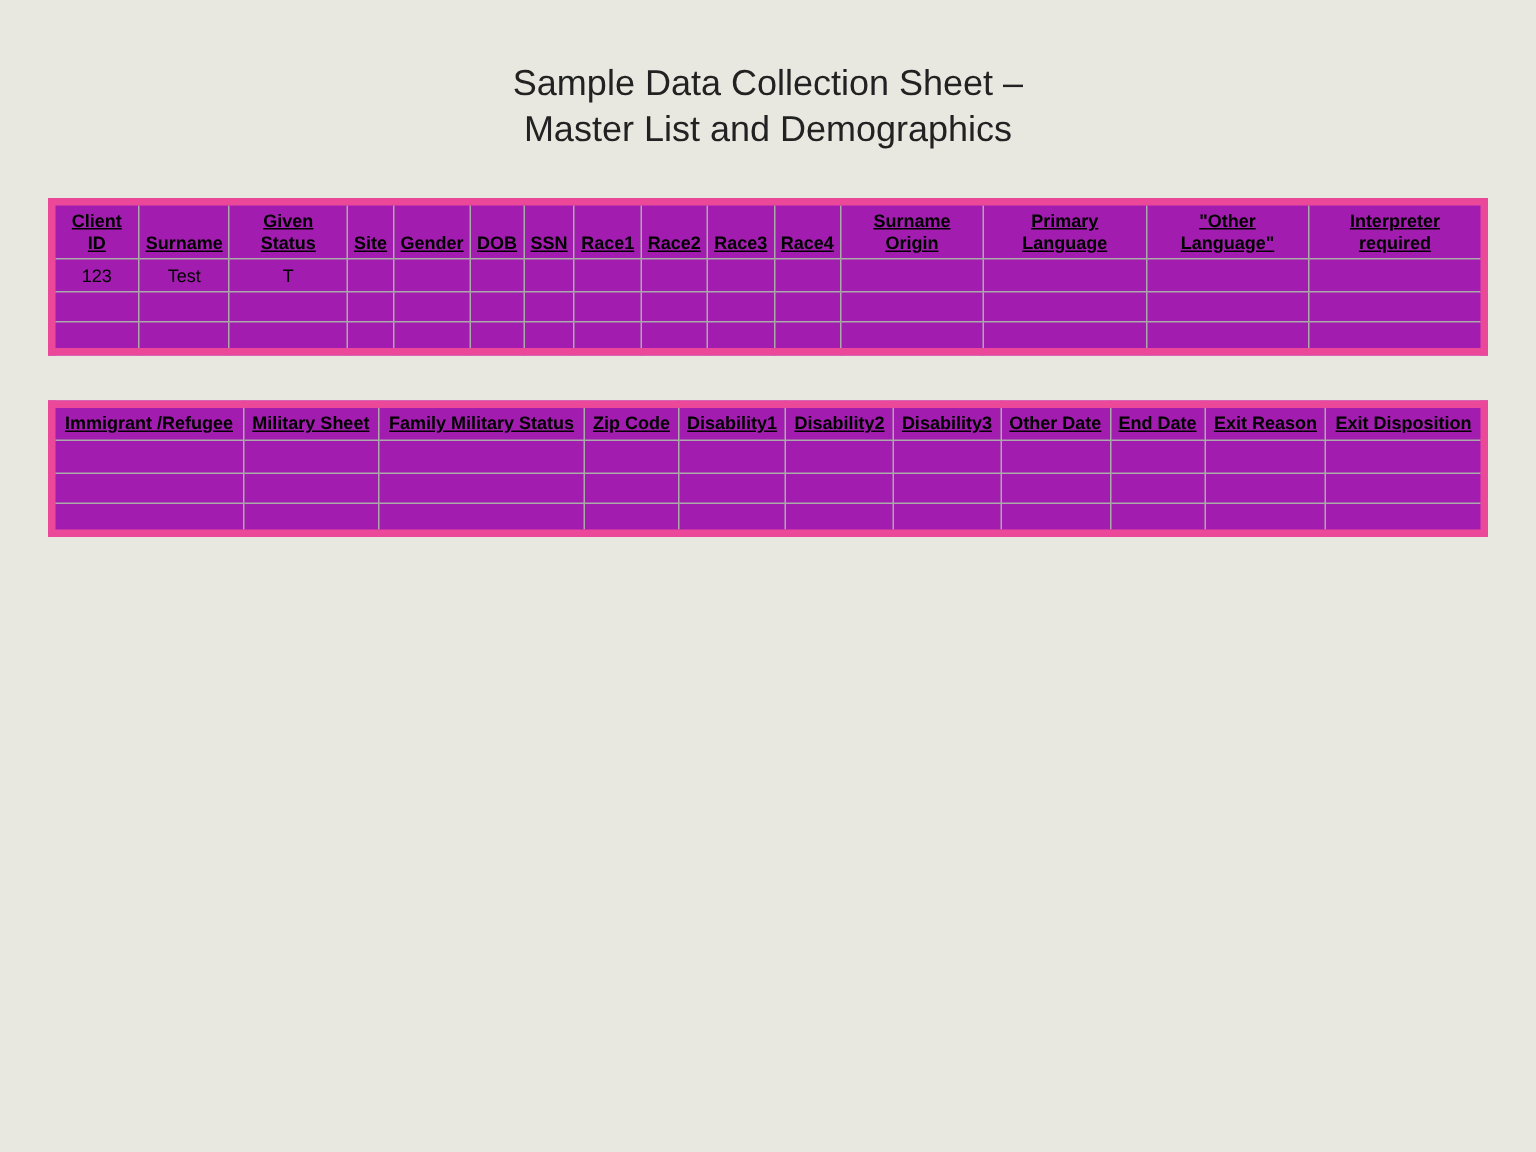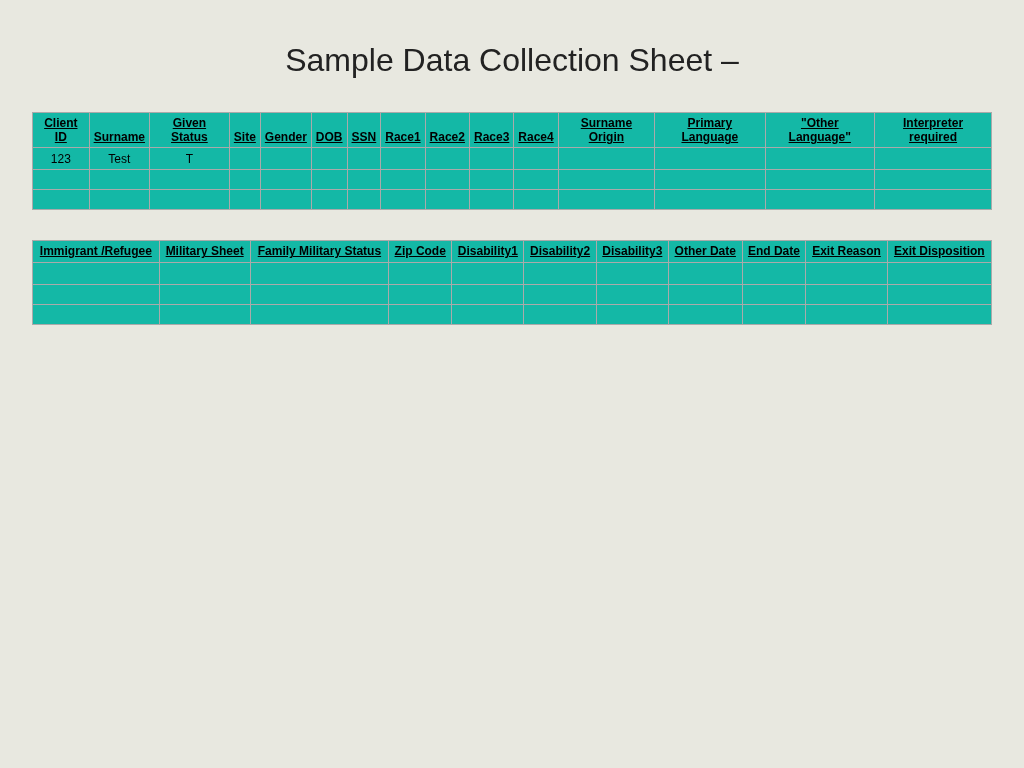--- a/index.html
+++ b/index.html
@@ -14,39 +14,39 @@
       width: 1024px;
       height: 768px;
       overflow: hidden;
       display: flex;
       flex-direction: column;
       align-items: center;
     }
 
     .page-title {
       text-align: center;
-      font-size: 32px;
+      font-size: 24px;
       font-weight: normal;
       margin-top: 40px;
       margin-bottom: 30px;
       line-height: 1.3;
       color: #222;
     }
 
     .table-container {
       width: 960px;
       margin: 0 auto 30px auto;
     }
 
     table {
       border-collapse: collapse;
       width: 100%;
       font-size: 12px;
-      background: #14b8a6;
-      border: 1px solid #ec4899;
+      background: #a21caf;
+      border: 5px solid #ec4899;
     }
 
     th, td {
       border: 1px solid #aaa;
       padding: 3px 4px;
       text-align: center;
       vertical-align: middle;
     }
 
     th {
@@ -70,20 +70,21 @@
 
     .cell-left {
       text-align: center;
     }
   </style>
 </head>
 <body>
 
 <h1 class="page-title">
   <span>Sample Data Collection Sheet –</span><br>
+  <span>Master List and Demographics</span>
 </h1>
 
 <div class="table-container">
   <table>
     <thead>
       <tr>
         <th>Client ID</th>
         <th>Surname</th>
         <th>Given Status</th>
         <th>Site</th>

